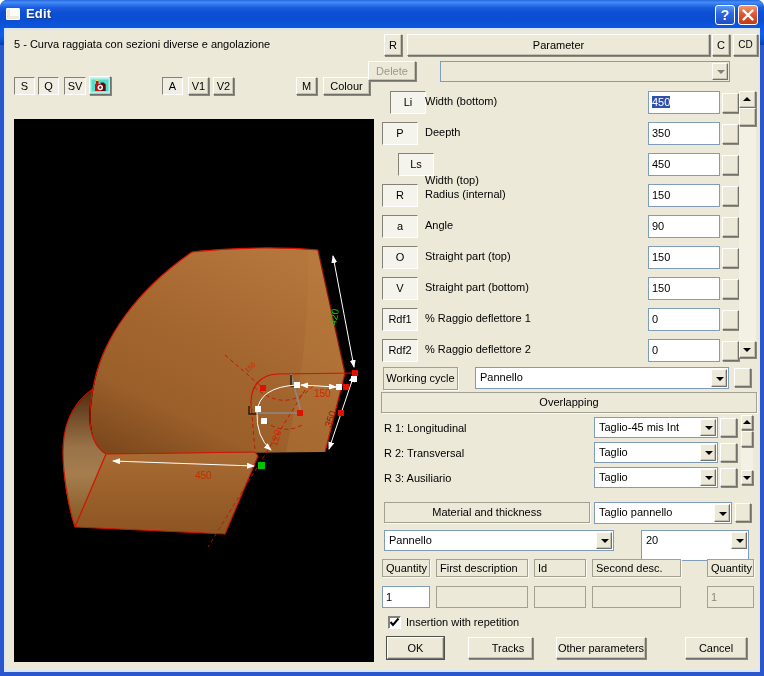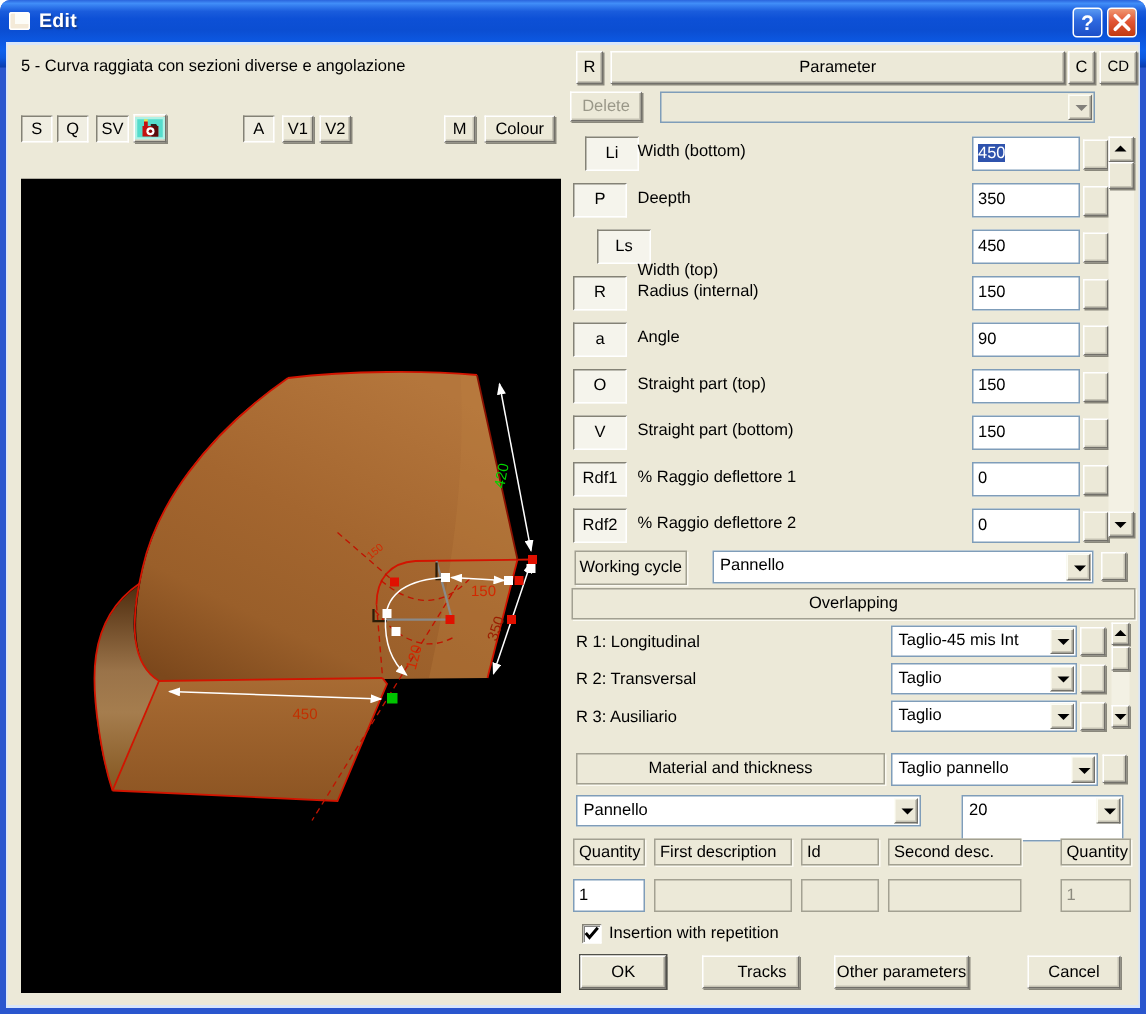--- a/index.html
+++ b/index.html
@@ -52,21 +52,21 @@
       </div>
 <div class="sbtn" style="left:158px;top:49px;width:21px;height:18px;line-height:16px;font-size:11px;">A</div>
 <div class="btn" style="left:184px;top:49px;width:21px;height:18px;line-height:16px;font-size:11px;">V1</div>
 <div class="btn" style="left:209px;top:49px;width:21px;height:18px;line-height:16px;font-size:11px;">V2</div>
 <div class="btn" style="left:292px;top:49px;width:21px;height:18px;line-height:16px;font-size:11px;">M</div>
 <div class="btn" style="left:319px;top:49px;width:47px;height:18px;line-height:16px;font-size:11px;">Colour</div>
 <div class="btn" style="left:380px;top:6px;width:18px;height:22px;line-height:20px;font-size:11px;">R</div>
 <div class="btn" style="left:403px;top:6px;width:303px;height:22px;line-height:20px;font-size:11px;">Parameter</div>
 <div class="btn" style="left:708px;top:6px;width:18px;height:22px;line-height:20px;font-size:11px;">C</div>
 <div class="btn" style="left:729px;top:6px;width:25px;height:22px;line-height:20px;font-size:10px;">CD</div>
-<div class="btn" style="left:376px;top:33px;width:48px;height:20px;line-height:18px;font-size:11px;color:#9a9889;">Delete</div>
+<div class="btn" style="left:364px;top:33px;width:48px;height:20px;line-height:18px;font-size:11px;color:#9a9889;">Delete</div>
 <div class="cb" style="left:436px;top:33px;width:290px;height:21px;background:#ece9d8;">
         <div class="ca" style="right:1px;width:16px;height:17px">
           <div class="ar" style="left:4px;top:6px;border-top-color:#82807a"></div>
         </div>
       </div>
 <div class="sbtn" style="left:386px;top:63px;width:36px;height:23px;line-height:21px;font-size:11px;background:#f5f4ec;">Li</div>
 <div class="t" style="left:421px;top:67px;">Width (bottom)</div>
 <div class="edit" style="left:644px;top:63px;width:72px;height:23px;"><span style="background:#2f53ad;color:#fff">450</span></div>
 <div class="btn" style="left:718px;top:65px;width:17px;height:20px;line-height:18px;font-size:11px;"></div>
 <div class="sbtn" style="left:378px;top:94px;width:36px;height:23px;line-height:21px;font-size:11px;background:#f5f4ec;">P</div>

